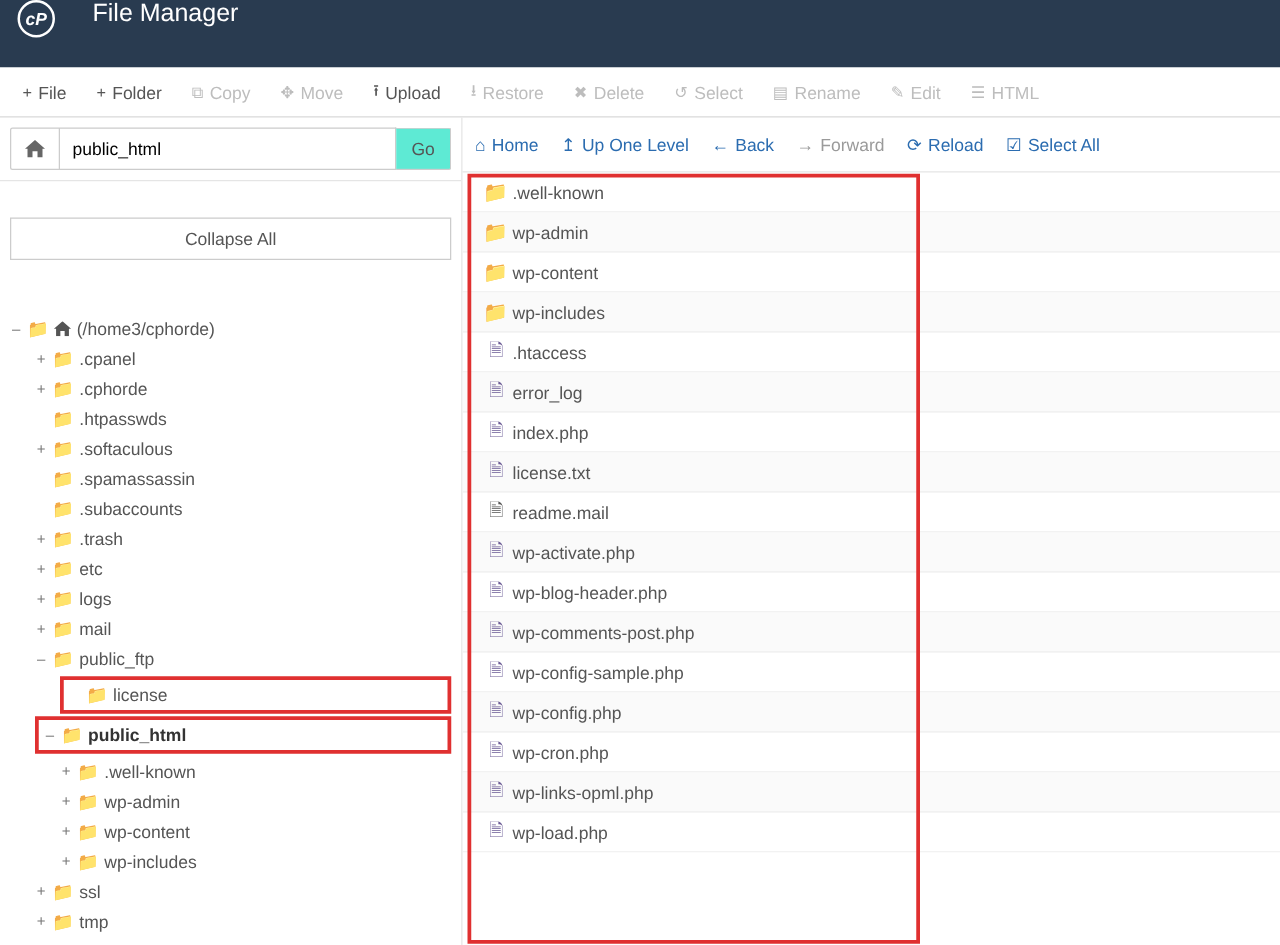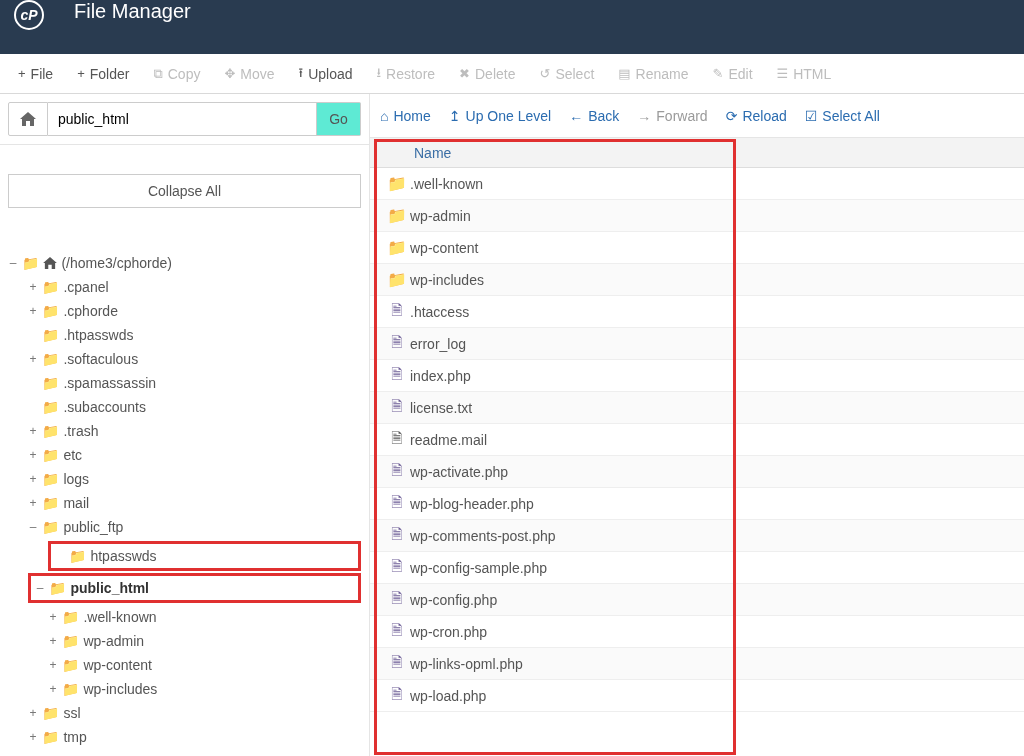--- a/index.html
+++ b/index.html
@@ -214,21 +214,21 @@
                   <span class="toggle">–</span>
                   <span class="fld">📁</span>
                   <span class="lbl">public_ftp</span>
                 </span>
                 <ul>
                   <li>
                     <div class="hlbox">
                       <span class="node">
                         <span class="toggle"></span>
                         <span class="fld">📁</span>
-                        <span class="lbl">htpasswds</span>
+                        <span class="lbl">license</span>
                       </span>
                     </div>
                   </li>
                 </ul>
               </li>
               <li>
                 <div class="hlbox">
                   <span class="node">
                     <span class="toggle">–</span>
                     <span class="fld">📁</span>
@@ -307,23 +307,20 @@
         <div class="nbtn">
           <span>⟳</span>
           <span>Reload</span>
         </div>
         <div class="nbtn">
           <span>☑</span>
           <span>Select All</span>
         </div>
       </div>
     <div class="list-wrap">
-      <div class="list-head">
-        <span class="col">Name</span>
-      </div>
       <div class="list" id="filelist">
           <div class="row">
             <span class="icon folder">📁</span>
             <span class="name">.well-known</span>
           </div>
           <div class="row">
             <span class="icon folder">📁</span>
             <span class="name">wp-admin</span>
           </div>
           <div class="row">

